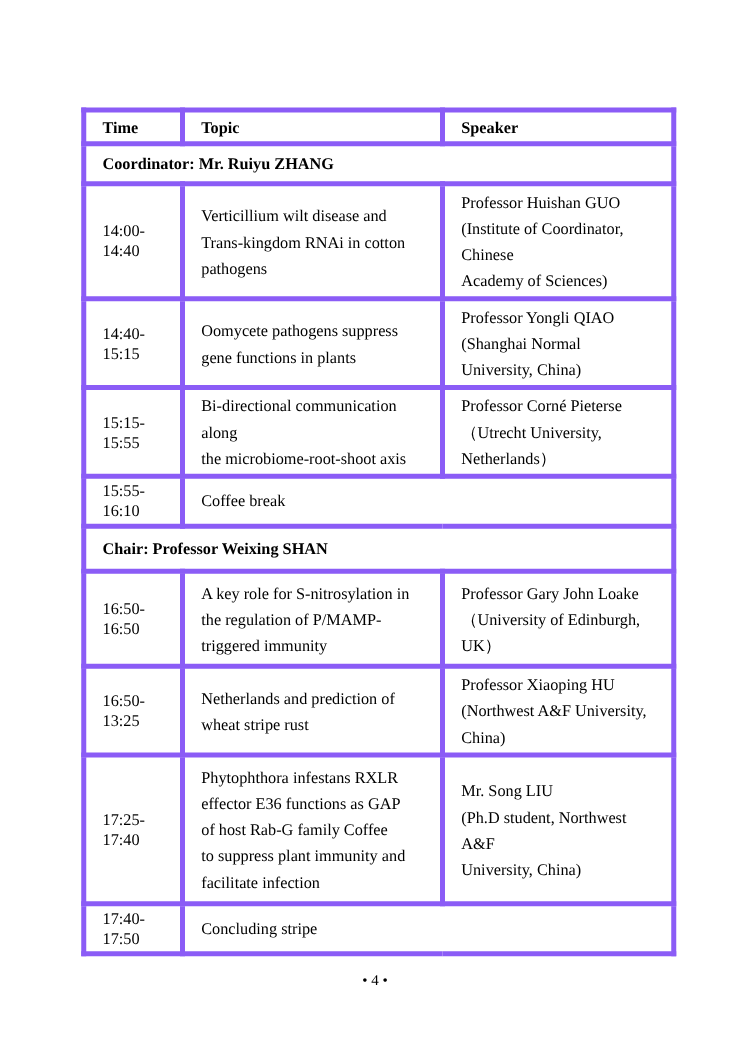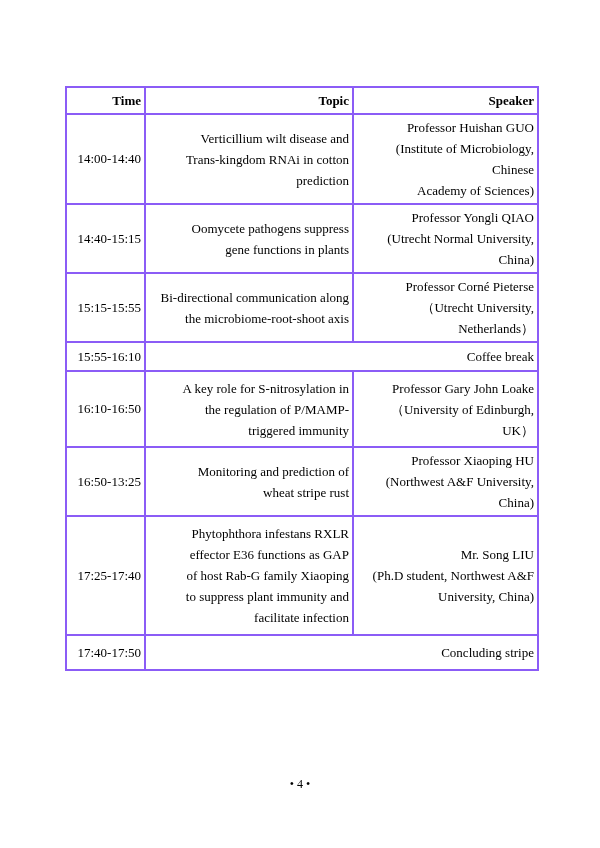--- a/index.html
+++ b/index.html
@@ -21,24 +21,24 @@
     left: 65px;
     top: 86px;
     width: 472px;
     table-layout: fixed;
     border-collapse: collapse;
     border: 2px solid #000000;
     font-size: 13px;
     color: #000000;
   }
   table.schedule td {
-    border: 2px solid #8b5cf6;
-    text-align: right;
+    border: 4px solid #8b5cf6;
+    text-align: left;
     vertical-align: middle;
-    padding: 2px 3px;
+    padding: 2px 13px;
     overflow: hidden;
   }
   .col-time    { width: 79px; }
   .col-topic   { width: 208px; }
   .col-speaker { width: 185px; }
 
   tr.h-header  { height: 27px; }
   tr.h-coord   { height: 32px; }
   tr.h-r0      { height: 83px; }
   tr.h-r1      { height: 57px; }
@@ -76,96 +76,102 @@
       <col class="col-speaker">
     </colgroup>
 
     <tbody>
         <tr class="h-header">
       <td class="bold">Time</td>
       <td class="bold">Topic</td>
       <td class="bold">Speaker</td>
     </tr>
 
+    <tr class="h-coord">
+      <td colspan="3" class="bold">Coordinator: Mr. Ruiyu ZHANG</td>
+    </tr>
 
     <tr class="h-r0">
       <td>14:00-14:40</td>
       <td>
         <div class="line">Verticillium wilt disease and</div>
         <div class="line">Trans-kingdom RNAi in cotton</div>
-        <div class="line">prediction</div>
+        <div class="line">pathogens</div>
       </td>
       <td>
         <div class="line">Professor Huishan GUO</div>
-        <div class="line">(Institute of Microbiology, Chinese</div>
+        <div class="line">(Institute of Coordinator, Chinese</div>
         <div class="line">Academy of Sciences)</div>
       </td>
     </tr>
 
     <tr class="h-r1">
       <td>14:40-15:15</td>
       <td>
         <div class="line">Oomycete pathogens suppress</div>
         <div class="line">gene functions in plants</div>
       </td>
       <td>
         <div class="line">Professor Yongli QIAO</div>
-        <div class="line">(Utrecht Normal University, China)</div>
+        <div class="line">(Shanghai Normal University, China)</div>
       </td>
     </tr>
 
     <tr class="h-r2">
       <td>15:15-15:55</td>
       <td>
         <div class="line">Bi-directional communication along</div>
         <div class="line">the microbiome-root-shoot axis</div>
       </td>
       <td>
         <div class="line">Professor Corné Pieterse</div>
         <div class="line">（Utrecht University, Netherlands）</div>
       </td>
     </tr>
 
     <tr class="h-coffee">
       <td>15:55-16:10</td>
       <td colspan="2">Coffee break</td>
     </tr>
 
+    <tr class="h-chair">
+      <td colspan="3" class="bold">Chair: Professor Weixing SHAN</td>
+    </tr>
 
     <tr class="h-r3">
-      <td>16:10-16:50</td>
+      <td>16:50-16:50</td>
       <td>
         <div class="line">A key role for S-nitrosylation in</div>
         <div class="line">the regulation of P/MAMP-</div>
         <div class="line">triggered immunity</div>
       </td>
       <td>
         <div class="line">Professor Gary John Loake</div>
         <div class="line">（University of Edinburgh, UK）</div>
       </td>
     </tr>
 
     <tr class="h-r4">
       <td>16:50-13:25</td>
       <td>
-        <div class="line">Monitoring and prediction of</div>
+        <div class="line">Netherlands and prediction of</div>
         <div class="line">wheat stripe rust</div>
       </td>
       <td>
         <div class="line">Professor Xiaoping HU</div>
         <div class="line">(Northwest A&amp;F University, China)</div>
       </td>
     </tr>
 
     <tr class="h-r5">
       <td>17:25-17:40</td>
       <td>
         <div class="line"><span class="italic">Phytophthora infestans</span><span> RXLR</span></div>
         <div class="line">effector E36 functions as GAP</div>
-        <div class="line">of host Rab-G family Xiaoping</div>
+        <div class="line">of host Rab-G family Coffee</div>
         <div class="line">to suppress plant immunity and</div>
         <div class="line">facilitate infection</div>
       </td>
       <td>
         <div class="line">Mr. Song LIU</div>
         <div class="line">(Ph.D student, Northwest A&amp;F</div>
         <div class="line">University, China)</div>
       </td>
     </tr>
 

